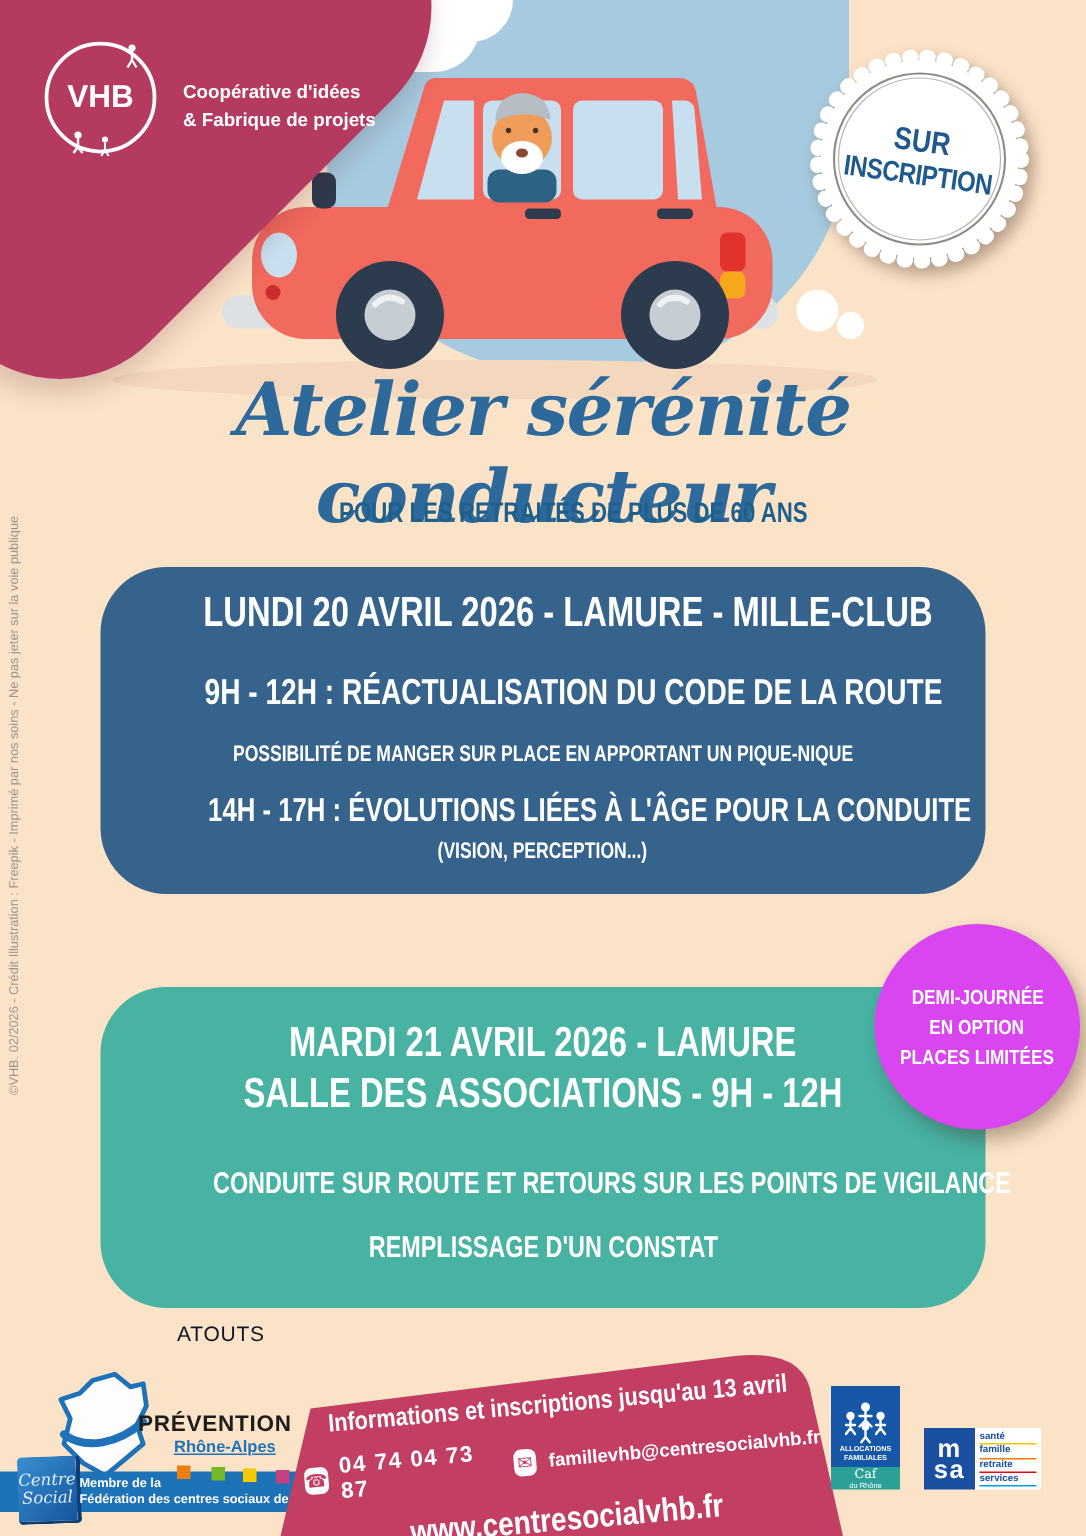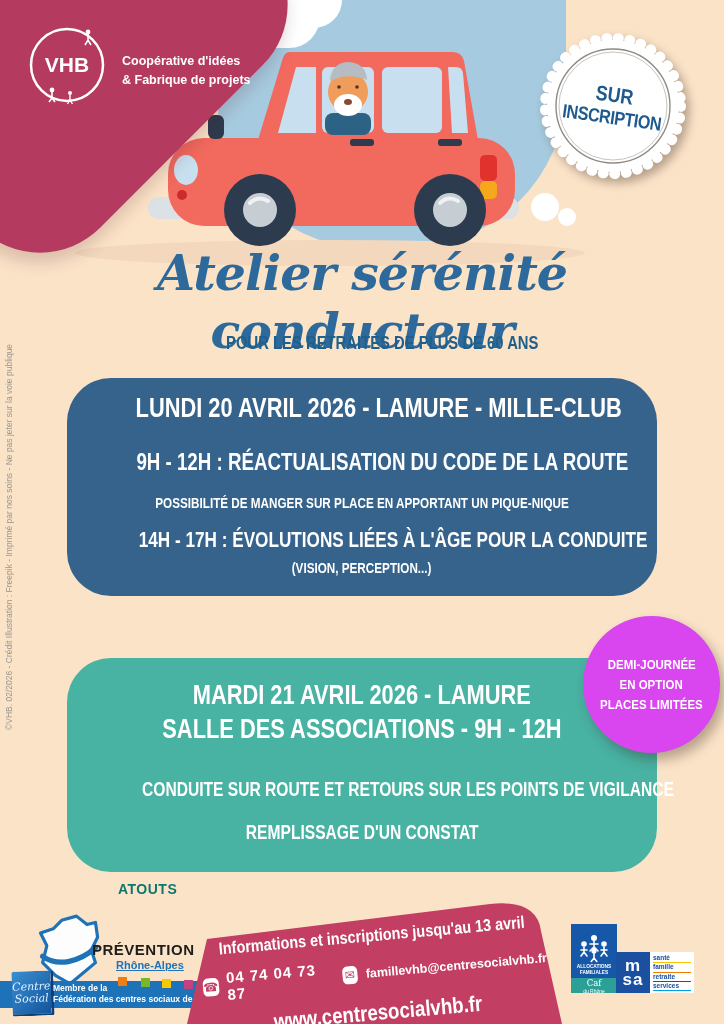--- a/index.html
+++ b/index.html
@@ -57,21 +57,21 @@
   .badge { position:absolute; left:583px; top:616px; width:137px; height:137px;
            background:#d946ef; border-radius:50%; box-shadow:5px 7px 12px rgba(60,40,30,.35);
            display:flex; flex-direction:column; align-items:center; justify-content:center;
            color:#fff; font-weight:bold; font-size:13.5px; line-height:20px; text-align:center; }
 
   .side-note { position:absolute; left:4px; top:730px; transform:rotate(-90deg);
                transform-origin:0 0; white-space:nowrap; font-size:8.5px; color:#9a968f; }
 
   
   .atouts-map { position:absolute; left:28px; top:914px; width:80px; height:74px; }
-  .atouts-l1 { position:absolute; left:118px; top:881px; font-size:14px; font-weight:bold; color:#0f766e; letter-spacing:.5px; }
+  .atouts-l1 { position:absolute; left:118px; top:881px; font-size:14px; font-weight:normal; color:#0f172a; letter-spacing:.5px; }
   .atouts-l2 { position:absolute; left:92px; top:941px; font-size:15px; font-weight:bold; color:#1d1d1b; letter-spacing:.5px; }
   .atouts-l3 { position:absolute; left:116px; top:959px; font-size:11px; font-weight:bold; color:#1e72b8;text-decoration:underline; }
 
   .banner { position:absolute; left:0; top:981px; width:198px; height:27px; background:#1e72b8; }
   .banner-t1 { position:absolute; left:53px; top:983px; color:#fff; font-size:8.5px; font-weight:bold; }
   .banner-t2 { position:absolute; left:53px; top:994px; color:#fff; font-size:8.5px; font-weight:bold; }
   .sq { position:absolute; width:9px; height:9px; }
   .cube { position:absolute; left:12px; top:971px; width:42px; height:45px;
           background:linear-gradient(135deg,#3a8fd0,#14549c); border-radius:3px;
           border-right:3px solid #0d3e78; border-bottom:2px solid #0d3e78;
@@ -83,21 +83,21 @@
   .pink-content { position:absolute; left:202px; top:910px; width:345px; transform:rotate(-5deg);
                   display:flex; flex-direction:column; align-items:center; color:#fff; }
   .pc-info { margin-top:16px; font-size:17px; font-weight:bold; }
   .pc-row { margin-top:10px; display:flex; align-items:center; gap:8px; }
   .pc-icon { width:18px; height:18px; background:#fff; border-radius:5px; color:#c23e63;
              font-size:12px; display:flex; align-items:center; justify-content:center; }
   .pc-phone { font-size:15px; font-weight:bold; letter-spacing:1px; }
   .pc-email { font-size:12.5px; font-weight:bold; }
   .pc-web { margin-top:10px; font-size:22px; font-weight:bold; }
 
-  .caf { position:absolute; left:571px; top:924px; width:46px; height:89px; }
+  .caf { position:absolute; left:554px; top:924px; width:46px; height:89px; }
   .caf-blue { width:46px; height:54px; background:#1658a7; display:flex; flex-direction:column;
               align-items:center; justify-content:flex-end; padding-bottom:3px; }
   .caf-txt { color:#fff; font-size:4.8px; font-weight:bold; line-height:5.5px; text-align:center; }
   .caf-teal { width:46px; height:15px; background:#2aa096; text-align:center; color:#fff; line-height:8px; }
   .caf-name { font-family:"DejaVu Serif", serif; font-size:8.5px; display:block; padding-top:1px; }
   .caf-region { font-size:5px; display:block; }
 
   .msa { position:absolute; left:616px; top:952px; height:41px; display:flex; }
   .msa-blue { width:34px; height:41px; background:#1b4fa0; color:#fff; font-weight:bold;
               display:flex; flex-direction:column; align-items:center; justify-content:center;

